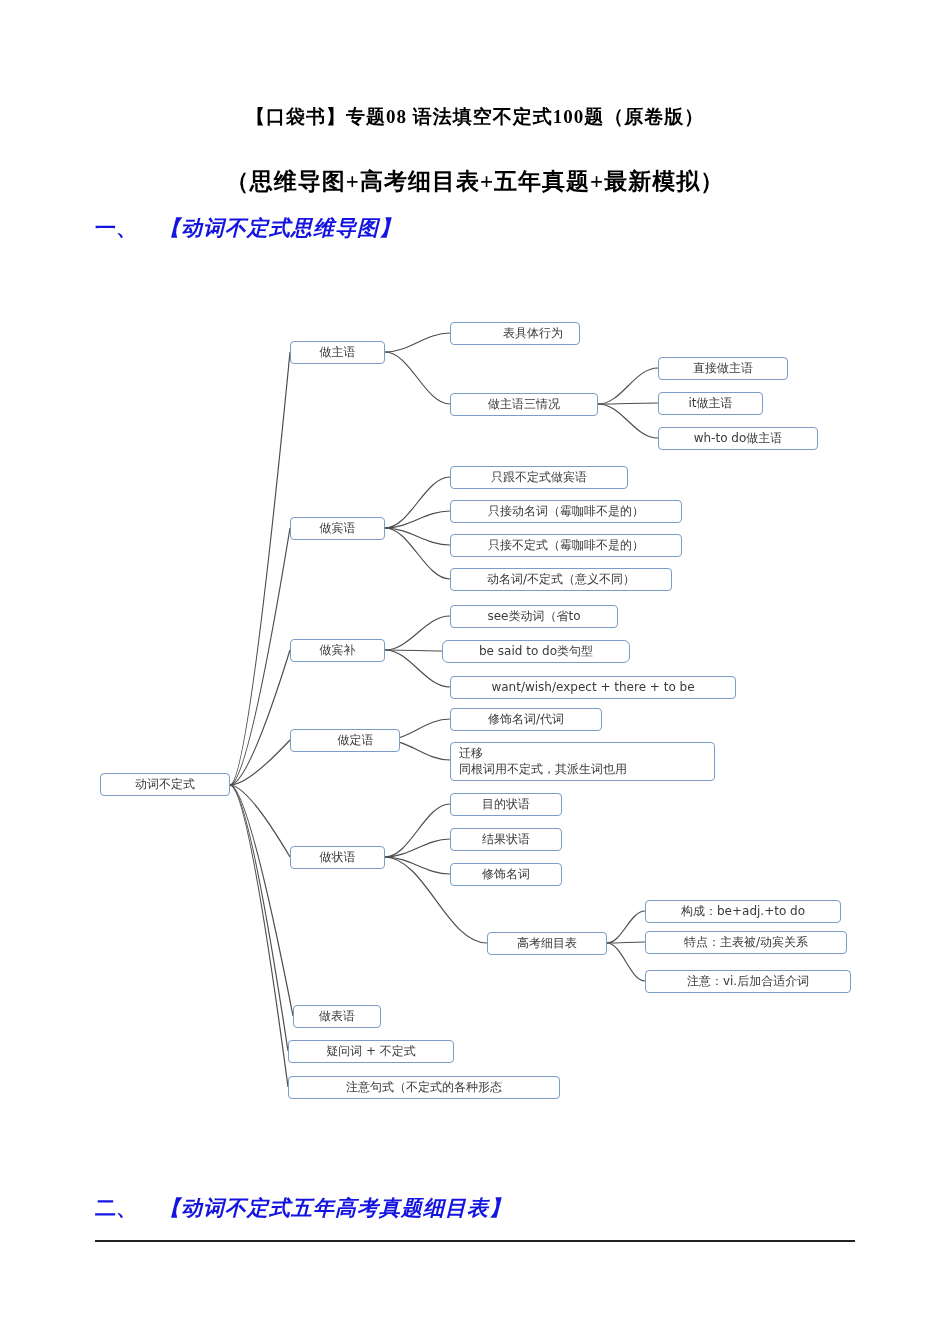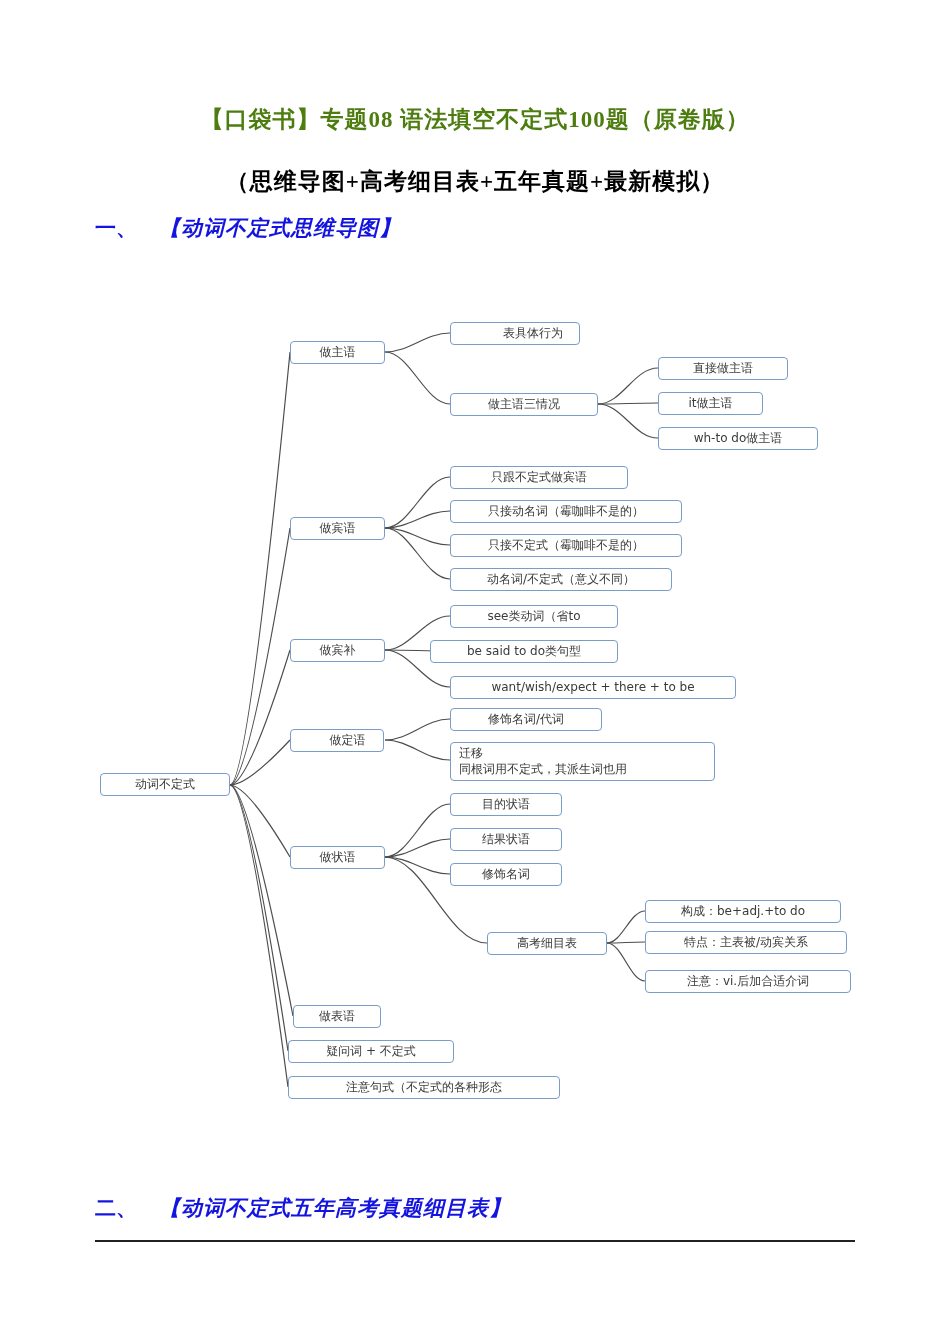--- a/index.html
+++ b/index.html
@@ -10,23 +10,23 @@
     height: 1344px;
     margin: 0 auto;
     background: #ffffff;
     font-family: "Liberation Serif", "DejaVu Serif", serif;
     overflow: hidden;
   }
   .doc-title {
     position: absolute;
     left: 0; right: 0; top: 104px;
     text-align: center;
-    font-size: 23px;
+    font-size: 19px;
     font-weight: bold;
-    color: #4d7c0f;
+    color: #000000;
     letter-spacing: 1px;
   }
   .doc-subtitle {
     position: absolute;
     left: 0; right: 0; top: 166px;
     text-align: center;
     font-size: 23px;
     font-weight: bold;
     color: #000000;
     letter-spacing: 1px;
@@ -152,24 +152,24 @@
   <div class="node" style="left:658px;top:427px;width:160px;">wh-to do做主语</div>
 
   <div class="node" style="left:290px;top:517px;width:95px;">做宾语</div>
   <div class="node" style="left:450px;top:466px;width:178px;">只跟不定式做宾语</div>
   <div class="node" style="left:450px;top:534px;width:232px;">只接不定式（霉咖啡不是的）</div>
   <div class="node" style="left:450px;top:500px;width:232px;">只接动名词（霉咖啡不是的）</div>
   <div class="node" style="left:450px;top:568px;width:222px;">动名词/不定式（意义不同）</div>
 
   <div class="node" style="left:290px;top:639px;width:95px;">做宾补</div>
   <div class="node" style="left:450px;top:605px;width:168px;">see类动词（省to</div>
-  <div class="node" style="left:430px;top:640px;width:188px;">be said to do类句型</div>
+  <div class="node" style="left:442px;top:640px;width:188px;border-radius:6px;">be said to do类句型</div>
   <div class="node" style="left:450px;top:676px;width:286px;">want/wish/expect + there + to be</div>
 
-  <div class="node" style="left:290px;top:729px;width:94px;padding-left:29px;">做定语</div>
+  <div class="node" style="left:290px;top:729px;width:110px;padding-left:29px;">做定语</div>
   <div class="node" style="left:450px;top:708px;width:152px;">修饰名词/代词</div>
   <div class="node two-line" style="left:450px;top:742px;width:265px;">
     <span>迁移</span>
     <span>同根词用不定式，其派生词也用</span>
   </div>
 
   <div class="node" style="left:290px;top:846px;width:95px;">做状语</div>
   <div class="node" style="left:450px;top:793px;width:112px;">目的状语</div>
   <div class="node" style="left:450px;top:828px;width:112px;">结果状语</div>
   <div class="node" style="left:450px;top:863px;width:112px;">修饰名词</div>

